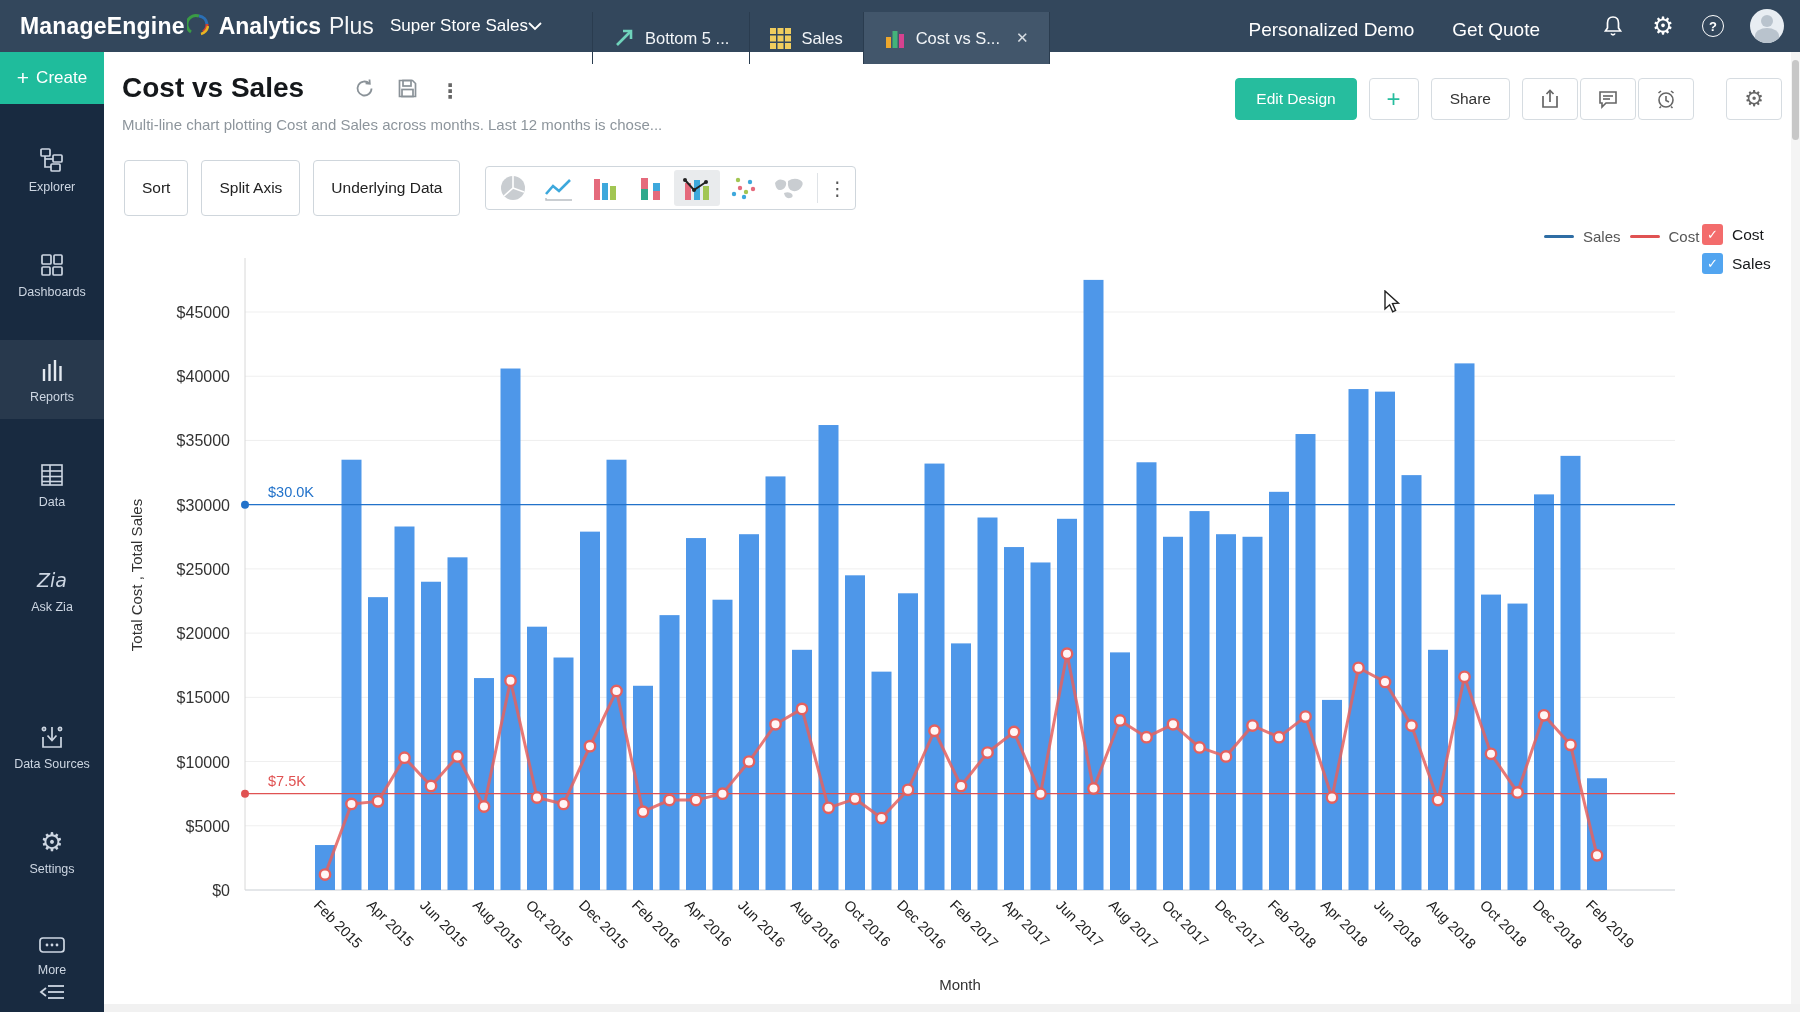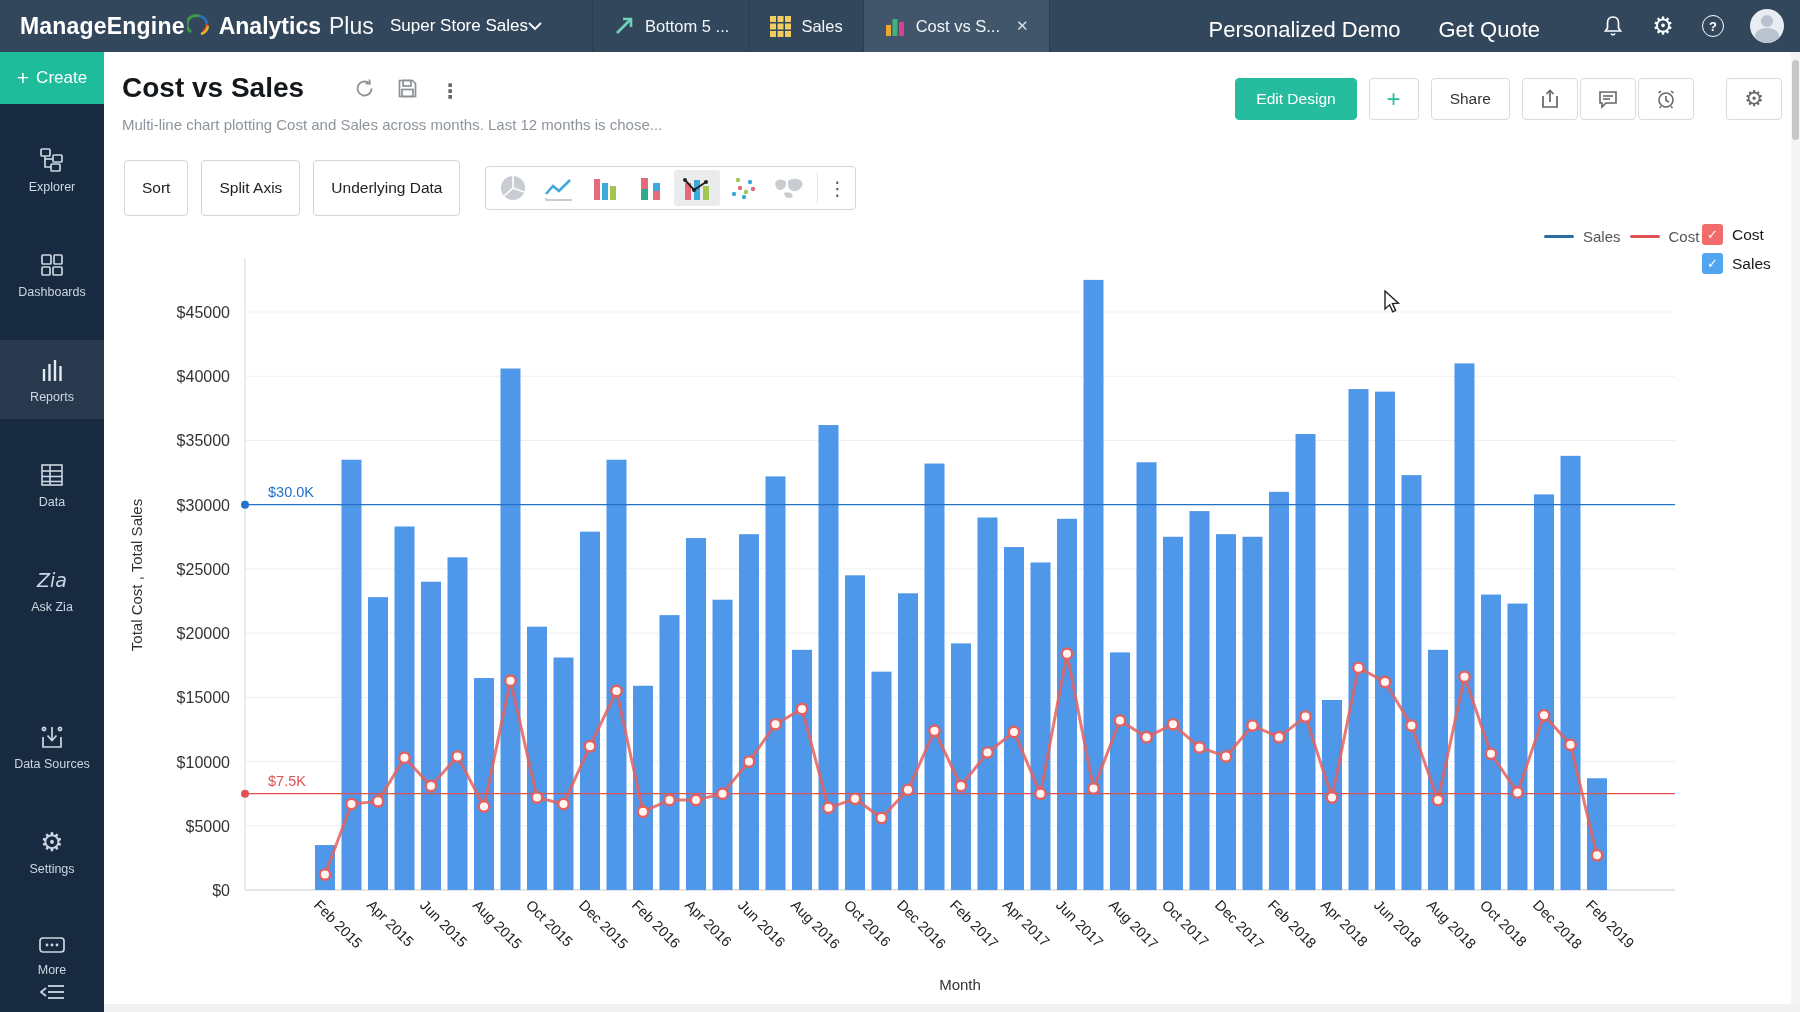--- a/index.html
+++ b/index.html
@@ -6,25 +6,25 @@
   html,body { width:1800px; height:1012px; overflow:hidden; background:#fff;
     font-family:"Liberation Sans","DejaVu Sans",sans-serif; }
 
   
   #header { position:absolute; left:0; top:0; width:1800px; height:52px; background:#33475c; color:#fff; z-index:5; }
   .brand { position:absolute; left:20px; top:0; height:52px; display:flex; align-items:center; gap:2px; }
   .brand .me { font-size:23px; font-weight:700; letter-spacing:.2px; }
   .brand .prod { font-size:23px; font-weight:700; margin-left:8px; }
   .brand .plus { font-size:23px; font-weight:400; margin-left:6px; opacity:.95; }
   .workspace { position:absolute; left:390px; top:0; height:52px; display:flex; align-items:center; font-size:17px; cursor:pointer; }
-  .tabs { position:absolute; left:592px; top:0; height:52px; display:flex; }
+  .tabs { position:absolute; left:592px; top:12px; height:52px; display:flex; }
   .tab { height:52px; display:flex; align-items:center; gap:10px; padding:0 20px; font-size:16.5px; border-left:1px solid #2a3c4f; cursor:pointer; color:#f2f5f8; }
   .tab.active { background:#42566b; border-right:1px solid #2a3c4f; }
   .tab .close { margin-left:6px; font-size:15px; opacity:.85; }
-  .hdr-links { position:absolute; right:260px; top:0; height:59px; display:flex; align-items:center; gap:38px; font-size:22px; }
+  .hdr-links { position:absolute; right:260px; top:0; height:59px; display:flex; align-items:center; gap:38px; font-size:19px; }
   .hdr-icons { position:absolute; right:16px; top:0; height:52px; display:flex; align-items:center; gap:24px; }
   .hicon { width:26px; height:26px; display:flex; align-items:center; justify-content:center; cursor:pointer; }
   .help-circ { width:22px; height:22px; border:1.6px solid #fff; border-radius:50%; display:flex; align-items:center; justify-content:center; font-size:13px; font-weight:700; }
   .avatar { width:34px; height:34px; border-radius:50%; background:#e8edf2; position:relative; overflow:hidden; cursor:pointer; }
   .avatar .head { position:absolute; left:11px; top:6px; width:12px; height:12px; border-radius:50%; background:#b9c3cd; }
   .avatar .body { position:absolute; left:5px; top:19px; width:24px; height:16px; border-radius:50% 50% 0 0; background:#b9c3cd; }
 
   
   #sidebar { position:absolute; left:0; top:52px; width:104px; height:960px; background:#182a40; z-index:4; }
   #create-btn { width:104px; height:52px; background:#1fbc9c; color:#fff; font-size:17px; display:flex; align-items:center; justify-content:center; gap:7px; cursor:pointer; }

